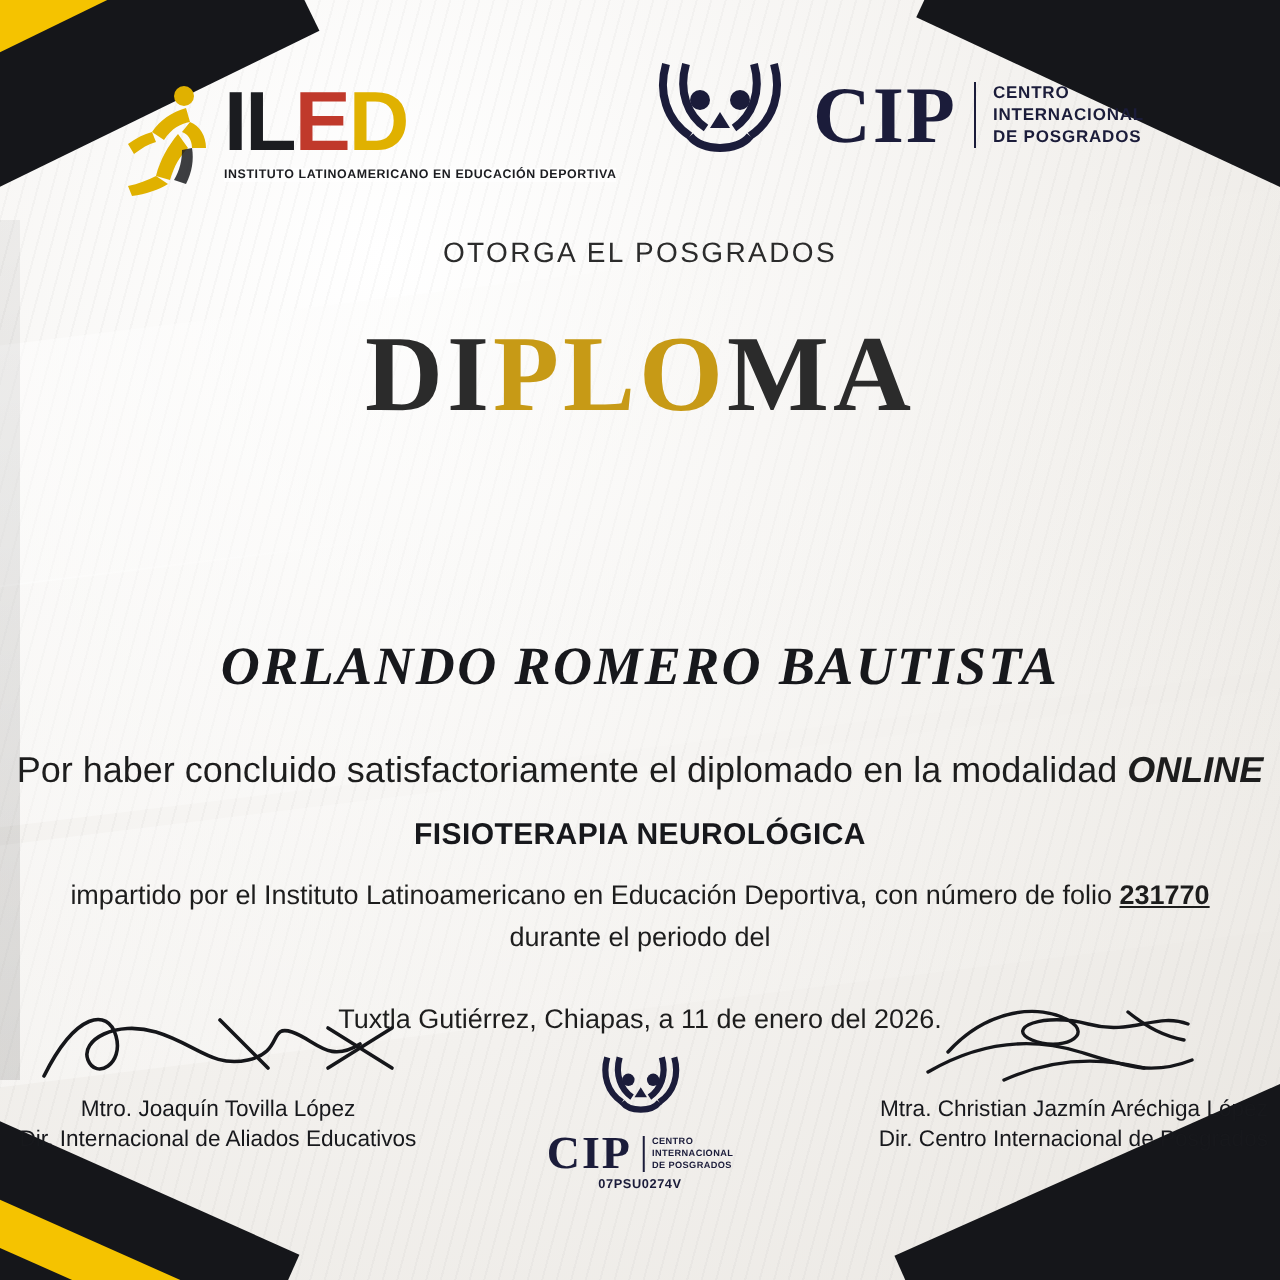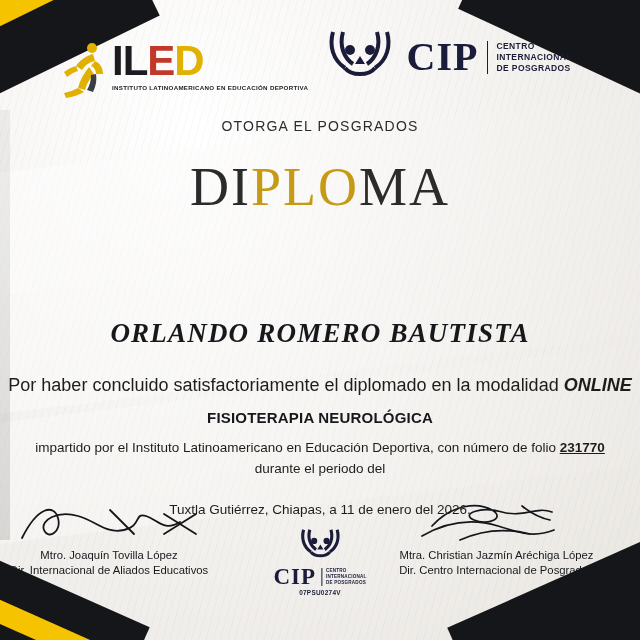--- a/index.html
+++ b/index.html
@@ -168,21 +168,21 @@
     text-align: center;
   }
   .otorga {
     font-size: 14px;
     letter-spacing: 1.2px;
     color: #2b2b2b;
   }
   .diploma-word {
     font-family: "Liberation Serif", serif;
     font-size: 54px;
-    font-weight: normal;
+    font-weight: bold;
     letter-spacing: 2px;
     color: #2b2b2b;
     margin-top: 22px;
   }
   .diploma-word .gold { color: #c79a16; }
 
   .name {
     font-family: "Liberation Serif", serif;
     font-style: italic;
     font-weight: bold;
@@ -237,21 +237,21 @@
     height: 110px;
   }
   .sig {
     position: absolute;
     text-align: center;
     font-size: 11.3px;
     color: #17181c;
     line-height: 15px;
   }
   .sig.left { left: -16px; width: 250px; }
-  .sig.right { right: 6px; width: 275px; }
+  .sig.right { right: 6px; width: 275px; text-align: right; }
   .sig-scribble {
     height: 46px;
     margin-bottom: 2px;
   }
 
   .cip-seal {
     position: absolute;
     left: 50%;
     transform: translateX(-50%);
     bottom: 44px;

